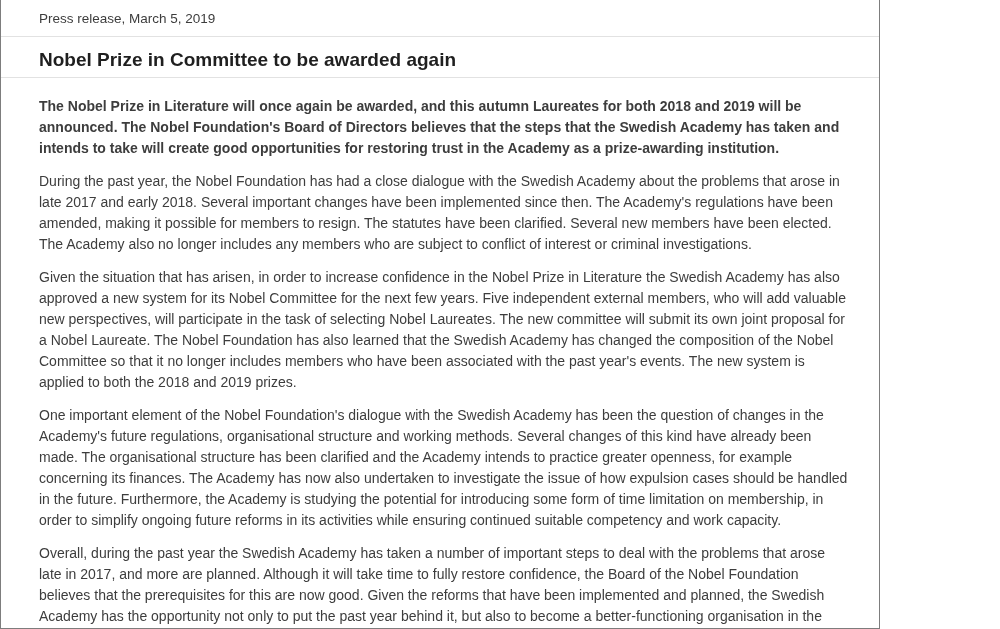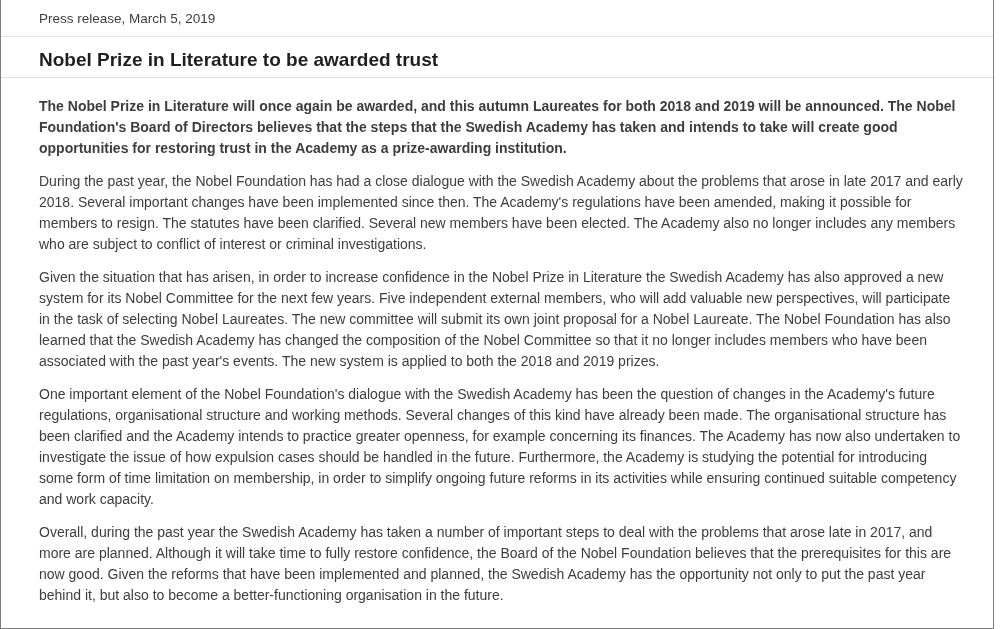--- a/index.html
+++ b/index.html
@@ -8,21 +8,21 @@
     background: #ffffff;
   }
   body {
     width: 1000px;
     height: 629px;
     font-family: "Liberation Sans", "DejaVu Sans", sans-serif;
     overflow: hidden;
   }
   .page {
     box-sizing: border-box;
-    width: 994px;
+    width: 880px;
     height: 629px;
     background: #ffffff;
     border-left: 1px solid #7d7d7d;
     border-right: 1px solid #7d7d7d;
     border-bottom: 1px solid #7d7d7d;
   }
   .pad {
     padding-left: 38px;
     padding-right: 30px;
   }
@@ -67,21 +67,21 @@
 </style>
 </head>
 <body>
 
 <div class="page">
 
   <div class="meta pad">Press release, March 5, 2019</div>
 
   <hr class="rule rule-top">
 
-  <h1 class="title pad">Nobel Prize in Literature to be awarded trust</h1>
+  <h1 class="title pad">Nobel Prize in Committee to be awarded again</h1>
 
   <hr class="rule rule-title">
 
   <div class="content pad">
 
     <p class="lead">The Nobel Prize in Literature will once again be awarded, and this autumn Laureates for both 2018 and 2019 will be announced. The Nobel Foundation's Board of Directors believes that the steps that the Swedish Academy has taken and intends to take will create good opportunities for restoring trust in the Academy as a prize-awarding institution.</p>
 
     <p class="body-paragraph">During the past year, the Nobel Foundation has had a close dialogue with the Swedish Academy about the problems that arose in late 2017 and early 2018. Several important changes have been implemented since then. The Academy's regulations have been amended, making it possible for members to resign. The statutes have been clarified. Several new members have been elected. The Academy also no longer includes any members who are subject to conflict of interest or criminal investigations.</p>
 
     <p class="body-paragraph">Given the situation that has arisen, in order to increase confidence in the Nobel Prize in Literature the Swedish Academy has also approved a new system for its Nobel Committee for the next few years. Five independent external members, who will add valuable new perspectives, will participate in the task of selecting Nobel Laureates. The new committee will submit its own joint proposal for a Nobel Laureate. The Nobel Foundation has also learned that the Swedish Academy has changed the composition of the Nobel Committee so that it no longer includes members who have been associated with the past year's events. The new system is applied to both the 2018 and 2019 prizes.</p>

